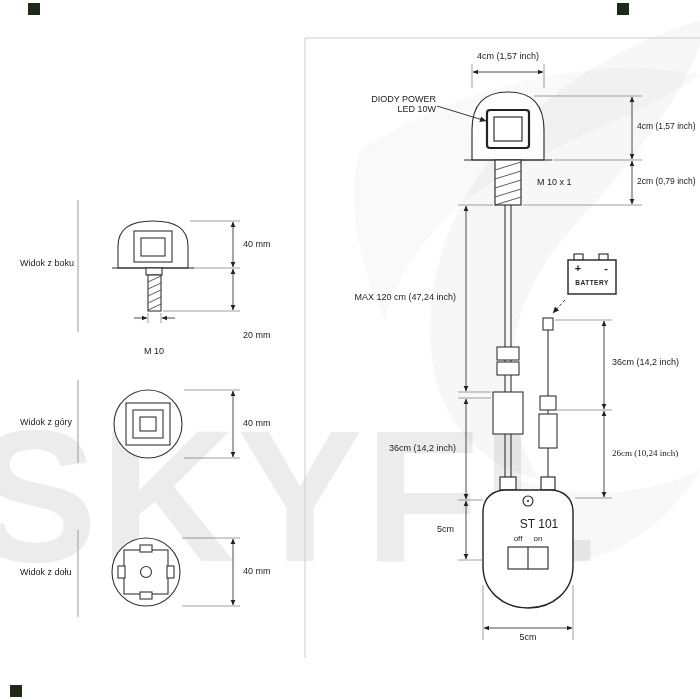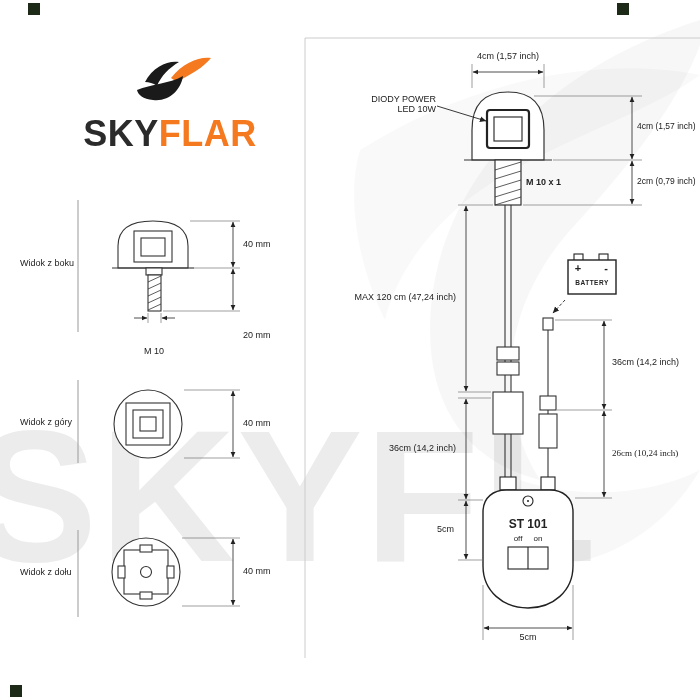--- a/index.html
+++ b/index.html
@@ -9,21 +9,21 @@
       color:#ececec;letter-spacing:2px;white-space:nowrap;z-index:0;}
   svg.art{position:absolute;left:0;top:0;z-index:1;}
   .mark{position:absolute;width:12px;height:12px;background:#1d2a18;z-index:3;}
   .logo{position:absolute;left:70px;top:56px;width:200px;z-index:2;text-align:center;}
   .logo-text{font-size:36px;font-weight:800;letter-spacing:.5px;line-height:1;}
   .logo-text .sky{color:#2b2b2b;}
   .logo-text .flar{color:#f4791f;}
   .lbl{position:absolute;z-index:2;font-size:9px;color:#222;line-height:1.15;white-space:nowrap;}
   .c{text-align:center;}
   .r{text-align:right;}
-  .b{font-weight:bold;}
+  .b{font-weight:normal;margin-left:11px;}
   .sm{font-size:8.5px;}
   .battery-sign{font-weight:bold;font-size:11px;text-align:center;}
   .battery-word{font-size:6.5px;font-weight:bold;letter-spacing:.5px;text-align:center;}
   .switch-labels{position:absolute;left:508px;top:534px;width:40px;z-index:2;display:flex;}
   .switch-labels span{flex:1;text-align:center;font-size:8px;color:#222;}
   .st101{font-size:12px;}
 </style>
 </head>
 <body>
 
@@ -193,30 +193,20 @@
     </g>
     <g stroke="#222" stroke-width="0.8">
       <line x1="484" y1="628" x2="572" y2="628" marker-start="url(#ar)" marker-end="url(#ar)"></line>
     </g>
   </svg>
 
   <div class="mark" style="left:28px;top:3px;"></div>
   <div class="mark" style="left:617px;top:3px;"></div>
   <div class="mark" style="left:10px;top:685px;"></div>
 
-  <div class="logo">
-    <svg width="90" height="56" viewBox="0 0 90 56">
-      <path d="M46,22 C58,6 76,0 86,2 C78,12 66,18 52,26 Z" fill="#f4791f"></path>
-      <path d="M20,26 C28,10 44,4 54,6 C44,12 36,20 32,30 C28,27 24,26 20,26 Z" fill="#1a1a1a"></path>
-      <path d="M12,34 C26,28 44,28 58,20 C56,34 44,46 28,44 C18,43 13,39 12,34 Z" fill="#1a1a1a"></path>
-    </svg>
-    <div class="logo-text">
-      <span class="sky">SKY</span><span class="flar">FLAR</span>
-    </div>
-  </div>
 
   <span class="lbl" style="left:20px;top:258px;">Widok z boku</span>
   <span class="lbl" style="left:243px;top:239px;">40 mm</span>
   <span class="lbl" style="left:243px;top:283px;margin-top:47px;">20 mm</span>
   <span class="lbl c" style="left:139px;top:326px;width:30px;margin-top:20px;">M 10</span>
   <span class="lbl" style="left:20px;top:417px;">Widok z góry</span>
   <span class="lbl" style="left:243px;top:418px;">40 mm</span>
   <span class="lbl" style="left:20px;top:567px;">Widok z dołu</span>
   <span class="lbl" style="left:243px;top:566px;">40 mm</span>
 

